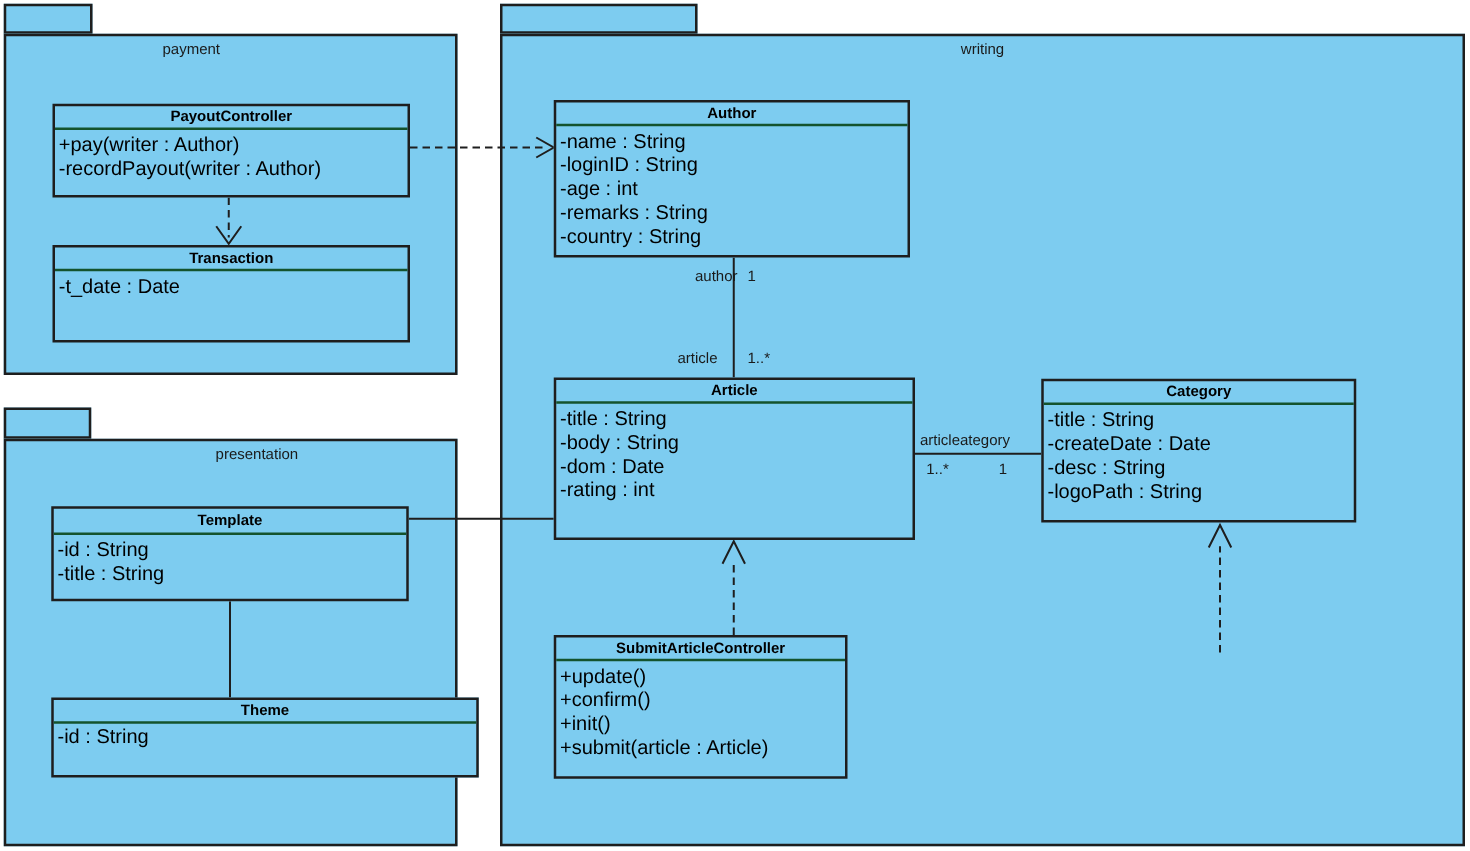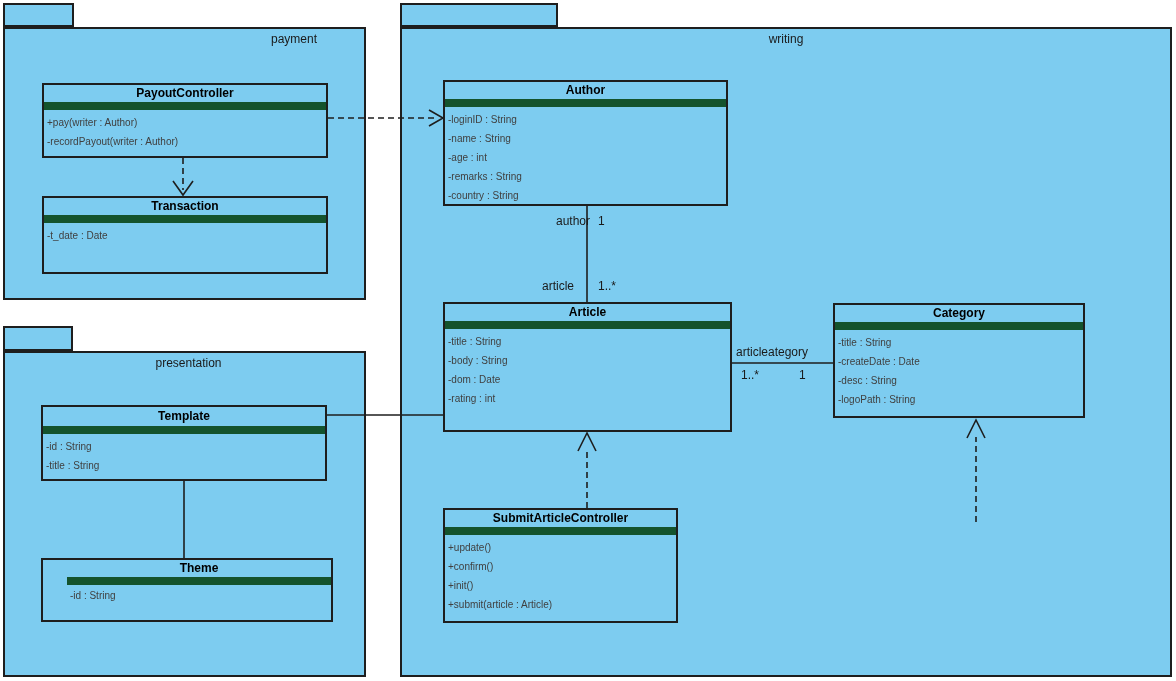--- a/index.html
+++ b/index.html
@@ -20,44 +20,44 @@
   }
   .wires { position:absolute; left:0; top:0; }
   .wires .dash { stroke:#1e1e1e; stroke-width:1.6; stroke-dasharray:6 4; fill:none; }
   .wires .solid { stroke:#1e1e1e; stroke-width:1.6; fill:none; }
   .wires .head { stroke:#1e1e1e; stroke-width:1.6; fill:none; stroke-linejoin:miter; }
   .cls {
     position:absolute; background:#7dccf0; border:2px solid #1e1e1e; box-sizing:border-box;
   }
   .cls-title {
     font-weight:bold; text-align:center; font-size:12px; line-height:17px; height:17px;
-    border-bottom:8px solid #14532d; white-space:nowrap; overflow:hidden;
+    border-bottom:2px solid #14532d; white-space:nowrap; overflow:hidden;
   }
   .cls-members { padding:3px 3px 0 3px; }
-  .mrow { font-size:10px; line-height:19px; white-space:nowrap; color:#404040; }
+  .mrow { font-size:16px; line-height:19px; white-space:nowrap; color:#000000; }
   .edge-label {
     position:absolute; font-size:12px; line-height:14px; color:#1a1a1a; white-space:nowrap;
   }
 </style>
 </head>
 <body>
 
 <div id="canvas">
 
   <div class="pkg-tab" style="left:3px;top:3px;width:71px;height:24px;"></div>
   <div class="pkg-body" style="left:3px;top:27px;width:363px;height:273px;"></div>
-  <div class="pkg-label" style="left:17px;top:32px;width:300px;text-align:right;">payment</div>
+  <div class="pkg-label" style="left:3px;top:32px;width:300px;">payment</div>
 
   <div class="pkg-tab" style="left:400px;top:3px;width:158px;height:24px;"></div>
   <div class="pkg-body" style="left:400px;top:27px;width:772px;height:650px;"></div>
   <div class="pkg-label" style="left:400px;top:32px;width:772px;">writing</div>
 
   <div class="pkg-tab" style="left:3px;top:326px;width:70px;height:25px;"></div>
   <div class="pkg-body" style="left:3px;top:351px;width:363px;height:326px;"></div>
-  <div class="pkg-label" style="left:3px;top:356px;width:371px;">presentation</div>
+  <div class="pkg-label" style="left:20px;top:356px;width:371px;">presentation</div>
 
   <svg class="wires" width="1176" height="681" viewBox="0 0 1176 681">
 
     <line class="dash" x1="328" y1="118" x2="437" y2="118"></line>
     <polyline class="head" points="429,110 443,118 429,126"></polyline>
 
     <line class="dash" x1="183" y1="158" x2="183" y2="190"></line>
     <polyline class="head" points="173,181 183,195 193,181"></polyline>
 
     <line class="solid" x1="587" y1="206" x2="587" y2="302"></line>
@@ -86,22 +86,22 @@
   <div class="cls" style="left:42px;top:196px;width:286px;height:78px;">
     <div class="cls-title">Transaction</div>
     <div class="cls-members">
       <div class="mrow">-t_date : Date</div>
     </div>
   </div>
 
   <div class="cls" style="left:443px;top:80px;width:285px;height:126px;">
     <div class="cls-title">Author</div>
     <div class="cls-members">
+      <div class="mrow">-name : String</div>
       <div class="mrow">-loginID : String</div>
-      <div class="mrow">-name : String</div>
       <div class="mrow">-age : int</div>
       <div class="mrow">-remarks : String</div>
       <div class="mrow">-country : String</div>
     </div>
   </div>
 
   <div class="cls" style="left:443px;top:302px;width:289px;height:130px;">
     <div class="cls-title">Article</div>
     <div class="cls-members">
       <div class="mrow">-title : String</div>
@@ -133,21 +133,21 @@
 
 
   <div class="cls" style="left:41px;top:405px;width:286px;height:76px;">
     <div class="cls-title" style="height:19px;line-height:19px;">Template</div>
     <div class="cls-members">
       <div class="mrow">-id : String</div>
       <div class="mrow">-title : String</div>
     </div>
   </div>
 
-  <div class="cls" style="left:41px;top:558px;width:292px;height:64px;padding-left:24px;">
+  <div class="cls" style="left:41px;top:558px;width:342px;height:64px;">
     <div class="cls-title">Theme</div>
     <div class="cls-members" style="padding-top:2px;">
       <div class="mrow" style="line-height:18px;">-id : String</div>
     </div>
   </div>
 
   <span class="edge-label" style="left:556px;top:214px;">author</span>
   <span class="edge-label" style="left:598px;top:214px;">1</span>
   <span class="edge-label" style="left:542px;top:279px;">article</span>
   <span class="edge-label" style="left:598px;top:279px;">1..*</span>

